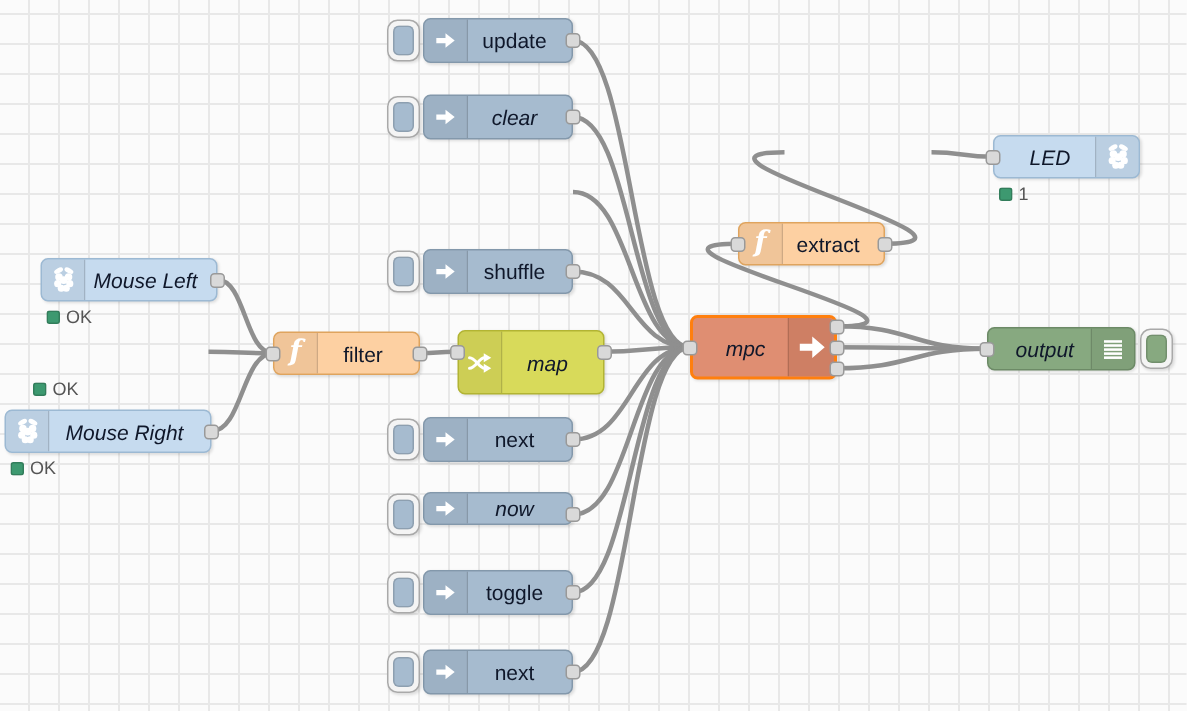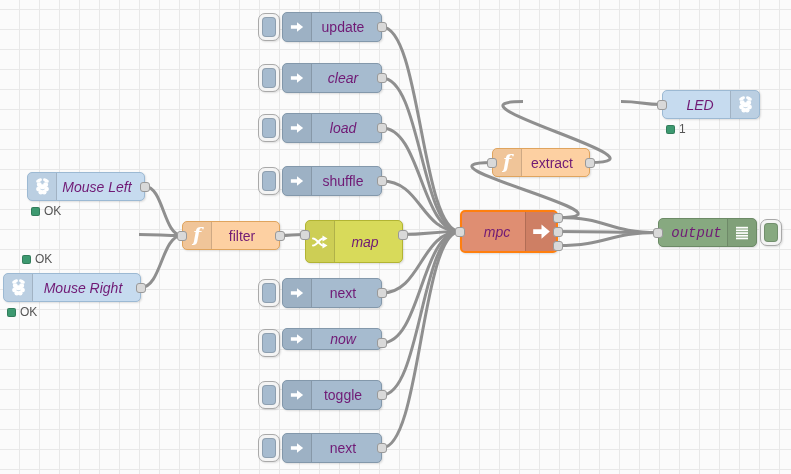--- a/index.html
+++ b/index.html
@@ -18,21 +18,21 @@
   }
   #wires-svg{position:absolute;left:0;top:0;z-index:1;}
   .wire{fill:none;stroke-width:3;}
   .node{
     position:absolute;z-index:2;border-radius:5px;box-sizing:border-box;
     border:1px solid; cursor:move;
     box-shadow:1px 1px 2px rgba(0,0,0,0.12);
   }
   .node-label{
     position:absolute;top:0;bottom:0;display:flex;align-items:center;justify-content:center;
-    font-size:14px;color:#701a75;white-space:nowrap;overflow:hidden;
+    font-size:14px;color:#0f172a;white-space:nowrap;overflow:hidden;
   }
   .node-label.italic{font-style:italic;}
   .icon-box{
     position:absolute;top:0;bottom:0;width:28px;background:rgba(0,0,0,0.05);
     display:flex;align-items:center;justify-content:center;
   }
   .icon-box.left{left:0;border-right:1px solid rgba(0,0,0,0.14);border-radius:4px 0 0 4px;}
   .icon-box.right{right:0;border-left:1px solid rgba(0,0,0,0.14);border-radius:0 4px 4px 0;}
   .port{
     position:absolute;width:10px;height:10px;background:#d9d9d9;
@@ -95,32 +95,20 @@
       <svg width="14" height="14" viewBox="0 0 16 16">
         <path fill="#fff" d="M1,6 L8,6 L8,2.5 L15,8 L8,13.5 L8,10 L1,10 Z"></path>
       </svg>
       </div>
       <div class="node-label" style="left: 28px; right: 6px;">clear</div>
       <div class="port" style="left: 94px; top: 9px;"></div>
       <div class="node-button" style="width: 22px; height: 28px; top: 0px; left: -25px;">
         <div class="node-button-inner" style="background: rgb(166, 187, 207);"></div>
       </div>
     </div>
-    <div class="node" style="left: 282px; top: 113px; width: 100px; height: 30px; background: rgb(166, 187, 207); border-color: rgb(131, 152, 171);">
-      <div class="icon-box left" style="width: 28px;">
-      <svg width="14" height="14" viewBox="0 0 16 16">
-        <path fill="#fff" d="M1,6 L8,6 L8,2.5 L15,8 L8,13.5 L8,10 L1,10 Z"></path>
-      </svg>
-      </div>
-      <div class="node-label italic" style="left: 28px; right: 6px;">load</div>
-      <div class="port" style="left: 94px; top: 9px;"></div>
-      <div class="node-button" style="width: 22px; height: 28px; top: 0px; left: -25px;">
-        <div class="node-button-inner" style="background: rgb(166, 187, 207);"></div>
-      </div>
-    </div>
     <div class="node" style="left: 282px; top: 166px; width: 100px; height: 30px; background: rgb(166, 187, 207); border-color: rgb(131, 152, 171);">
       <div class="icon-box left" style="width: 28px;">
       <svg width="14" height="14" viewBox="0 0 16 16">
         <path fill="#fff" d="M1,6 L8,6 L8,2.5 L15,8 L8,13.5 L8,10 L1,10 Z"></path>
       </svg>
       </div>
       <div class="node-label" style="left: 28px; right: 6px;">shuffle</div>
       <div class="port" style="left: 94px; top: 9px;"></div>
       <div class="node-button" style="width: 22px; height: 28px; top: 0px; left: -25px;">
         <div class="node-button-inner" style="background: rgb(166, 187, 207);"></div>
@@ -277,21 +265,21 @@
           <circle cx="9.4" cy="12.8" r="2"></circle>
       </svg>
       </div>
       <div class="node-label italic" style="left: 6px; right: 28px;">LED</div>
       <div class="port" style="left: -6px; top: 8.5px;"></div>
     </div>
     <div class="status" style="left: 666px; top: 122px;">
       <span class="status-dot" style="background: rgb(61, 153, 112);"></span>
       <span>1</span>
     </div>
-    <div class="node" style="left: 658px; top: 218px; width: 99px; height: 29px; background: rgb(135, 169, 128); border-color: rgb(108, 138, 102); font-family: Liberation Mono, monospace;">
+    <div class="node" style="left: 658px; top: 218px; width: 99px; height: 29px; background: rgb(135, 169, 128); border-color: rgb(108, 138, 102);">
       <div class="icon-box right" style="width: 28px;">
       <svg width="14" height="14" viewBox="0 0 14 14" fill="#fff">
         <rect x="1" y="0.8" width="12" height="1.7"></rect>
         <rect x="1" y="3.5" width="12" height="1.7"></rect>
         <rect x="1" y="6.2" width="12" height="1.7"></rect>
         <rect x="1" y="8.9" width="12" height="1.7"></rect>
         <rect x="1" y="11.6" width="12" height="1.7"></rect>
       </svg>
       </div>
       <div class="node-label italic" style="left: 6px; right: 28px;">output</div>

